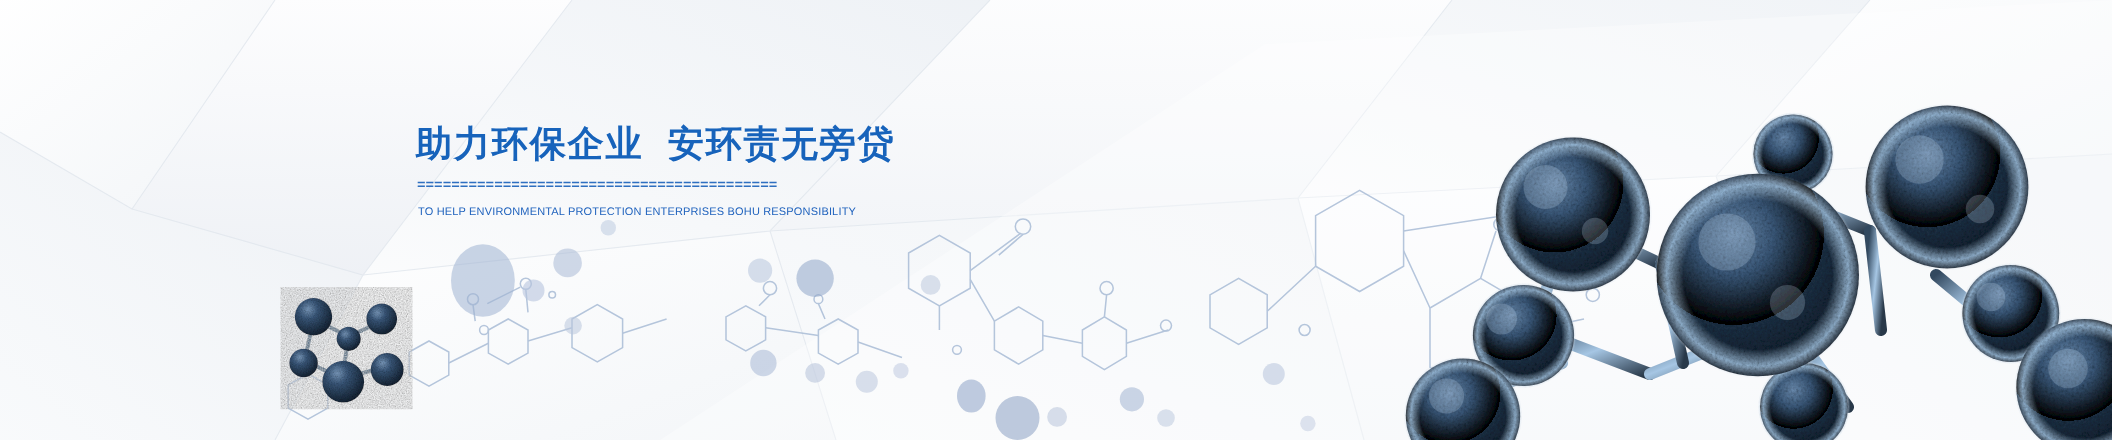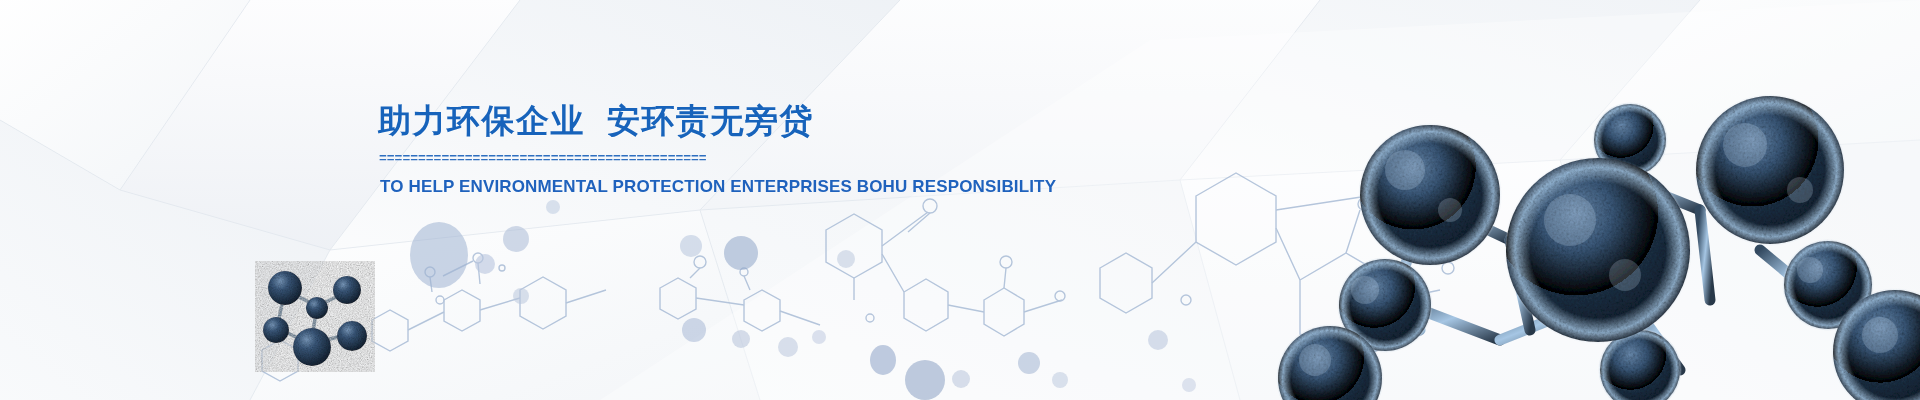--- a/index.html
+++ b/index.html
@@ -22,21 +22,21 @@
   .circle{position:absolute;border-radius:50%;}
 
   
   .hexnet{position:absolute;left:0;top:0;width:1920px;height:400px;}
 
   
   .molecules{position:absolute;right:0;top:0;width:720px;height:400px;}
 
   
   .textblock{
-    position:absolute;left:378px;top:100px;width:640px;
+    position:absolute;left:378px;top:110px;width:640px;
   }
   .headline{
     color:#1763bb;
     font-size:33px;
     font-weight:bold;
     letter-spacing:1.5px;
     line-height:1.25;
     white-space:nowrap;
     margin:0 0 0 0;
     text-shadow:0 1px 1px rgba(255,255,255,.55);
@@ -51,22 +51,22 @@
     font-weight:bold;
     letter-spacing:0px;
     line-height:7px;
     overflow:hidden;
     white-space:nowrap;
     font-family:"Liberation Mono","DejaVu Sans Mono",monospace;
   }
   .subtitle{
     margin:15px 0 0 2px;
     color:#1f62bd;
-    font-size:17px;
-    font-weight:bold;
+    font-size:10px;
+    font-weight:normal;
     letter-spacing:.15px;
     white-space:nowrap;
   }
 </style>
 </head>
 <body>
 
 <div class="banner">
 
   <svg class="facets" viewBox="0 0 1920 400" preserveAspectRatio="none">

